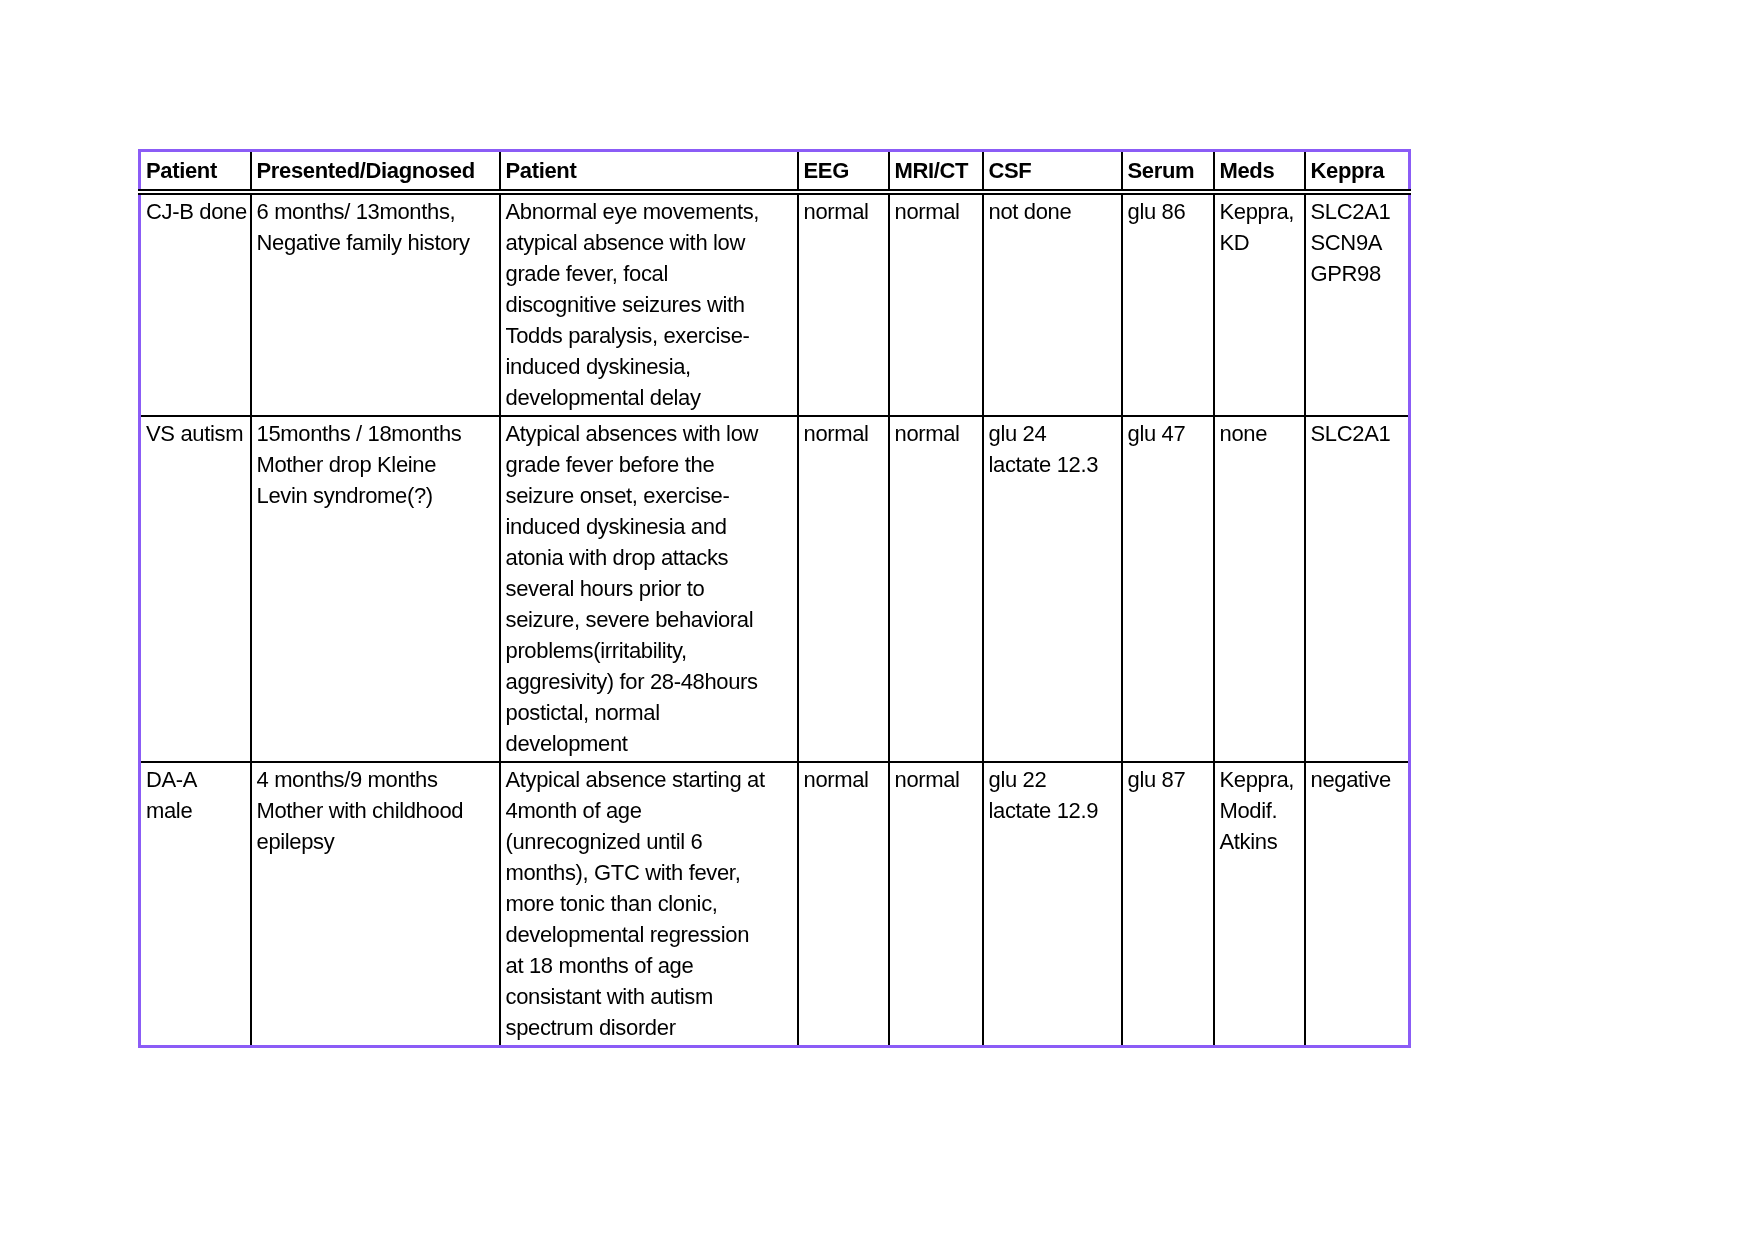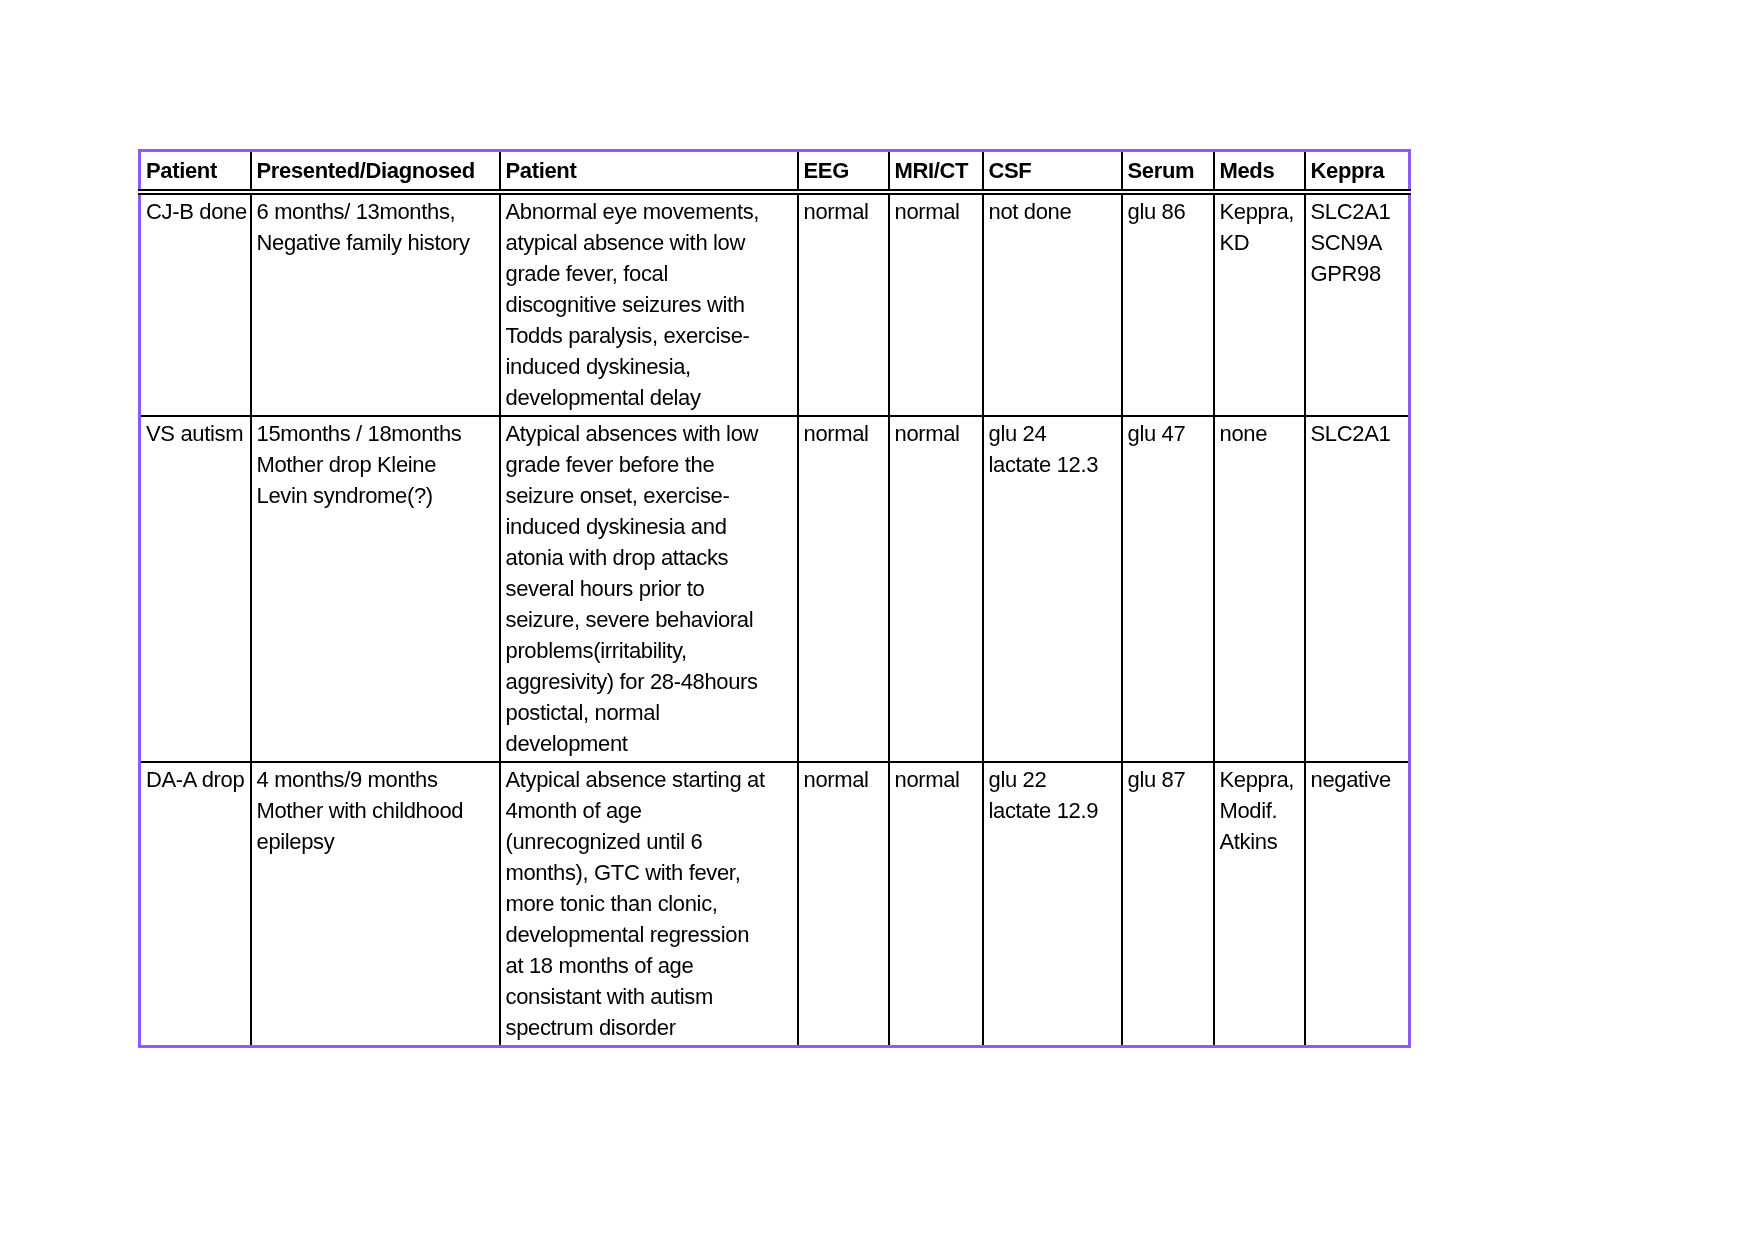--- a/index.html
+++ b/index.html
@@ -119,21 +119,21 @@
 development</td>
         <td>normal</td>
         <td>normal</td>
         <td>glu 24
 lactate 12.3</td>
         <td>glu 47</td>
         <td>none</td>
         <td>SLC2A1</td>
       </tr>
       <tr>
-        <td>DA-A drop</td>
+        <td>DA-A male</td>
         <td>4 months/9 months
 Mother with childhood
 epilepsy</td>
         <td>Atypical absence starting at
 4month of age
 (unrecognized until 6
 months), GTC with fever,
 more tonic than clonic,
 developmental regression
 at 18 months of age

